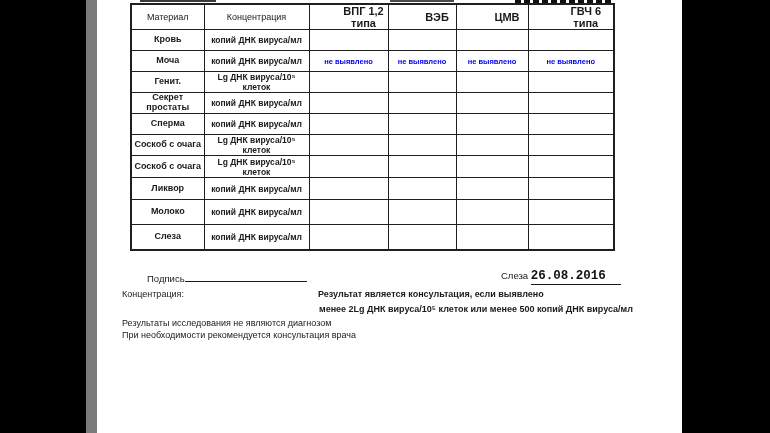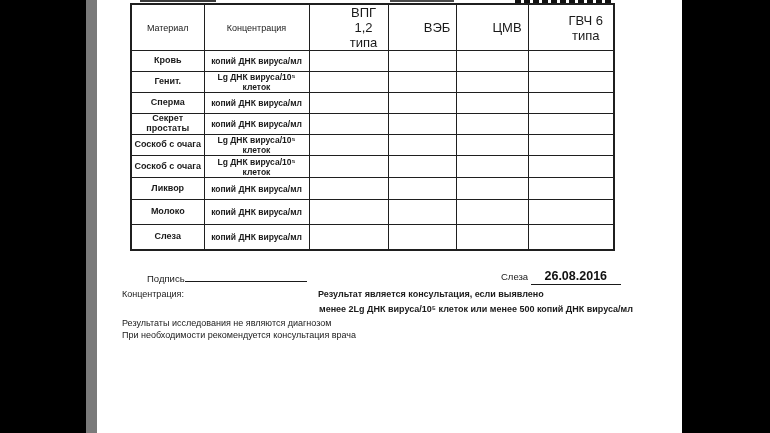--- a/index.html
+++ b/index.html
@@ -21,35 +21,35 @@
   table.results { position:absolute; left:33px; top:3px; width:483px;
                   border-collapse:collapse; table-layout:fixed;
                   border:2px solid #1f1f1f; }
   table.results th, table.results td { border:1px solid #1f1f1f; text-align:center; vertical-align:middle; padding:0 2px; overflow:hidden; }
   col.c-mat{width:73px;} col.c-unit{width:105px;} col.c-v1{width:79px;}
   col.c-v2{width:68px;} col.c-v3{width:72px;} col.c-v4{width:86px;}
 
   tr.h-hdr{height:14px;} tr.h-a{height:21px;} tr.h-b{height:22px;} tr.h-c{height:25px;}
 
   thead th { font-weight:normal; font-size:9px; }
-  thead th:nth-child(n+3) { font-weight:normal; font-size:13px;padding-left:32px; }
+  thead th:nth-child(n+3) { font-weight:bold; font-size:11px;padding-left:32px; }
 
   td.mat { font-weight:bold; font-size:9px; line-height:1.08; }
   td.unit { font-weight:bold; font-size:8.5px; }
   td.val { font-size:8px; }
   td.val[data-color="blue"] { color:#0000ee; font-weight:bold; font-size:7.5px; }
   td.val[data-color="red"]  { color:#ee0000; font-weight:bold; font-size:11.5px; letter-spacing:0.5px; }
 
   
   .abs { position:absolute; }
   .sig-row { left:50px; top:271px; font-size:9.5px; }
   .sig-line { display:inline-block; width:122px; border-bottom:1.5px solid #1a1a1a; height:11px; }
   .date-row { left:404px; top:269px; font-size:9.5px; }
-  .date-line { display:inline-block; width:90px; border-bottom:1.5px solid #1a1a1a; text-align:center;
-               font-family:Liberation Sans, sans-serif; font-weight:bold; font-size:12.5px; color:#111;
+  .date-line { display:inline-block; width:90px; border-bottom:1.5px solid #1a1a1a; text-align:left;
+               font-family:Liberation Mono, monospace; font-weight:bold; font-size:12.5px; color:#111;
                padding-bottom:1px; }
   .comment-label { left:25px; top:289px; font-size:9px; }
   .comment-1 { left:221px; top:289px; font-size:9px; font-weight:bold; }
   .comment-2 { left:222px; top:304px; font-size:9px; font-weight:bold; }
   .note-1 { left:25px; top:318px; font-size:9px; }
   .note-2 { left:25px; top:330px; font-size:9px; }
 </style>
 </head>
 <body>
 
@@ -84,37 +84,45 @@
       <tbody>
         <tr class="h-a">
           <td class="mat">Кровь</td>
           <td class="unit">копий ДНК вируса/мл</td>
           <td class="val" data-color=""></td>
           <td class="val" data-color=""></td>
           <td class="val" data-color=""></td>
           <td class="val" data-color=""></td>
         </tr>
         <tr class="h-a">
+          <td class="mat">Моча</td>
+          <td class="unit">копий ДНК вируса/мл</td>
+          <td class="val" data-color="blue">не выявлено</td>
+          <td class="val" data-color="blue">не выявлено</td>
+          <td class="val" data-color="blue">не выявлено</td>
+          <td class="val" data-color="blue">не выявлено</td>
+        </tr>
+        <tr class="h-a">
           <td class="mat">Генит.</td>
           <td class="unit">Lg ДНК вируса/10⁵ клеток</td>
           <td class="val" data-color=""></td>
           <td class="val" data-color=""></td>
           <td class="val" data-color=""></td>
           <td class="val" data-color=""></td>
         </tr>
         <tr class="h-a">
-          <td class="mat">Сперма</td>
+          <td class="mat">Секрет простаты</td>
           <td class="unit">копий ДНК вируса/мл</td>
           <td class="val" data-color=""></td>
           <td class="val" data-color=""></td>
           <td class="val" data-color=""></td>
           <td class="val" data-color=""></td>
         </tr>
         <tr class="h-a">
-          <td class="mat">Секрет простаты</td>
+          <td class="mat">Сперма</td>
           <td class="unit">копий ДНК вируса/мл</td>
           <td class="val" data-color=""></td>
           <td class="val" data-color=""></td>
           <td class="val" data-color=""></td>
           <td class="val" data-color=""></td>
         </tr>
         <tr class="h-a">
           <td class="mat">Соскоб с очага</td>
           <td class="unit">Lg ДНК вируса/10⁵ клеток</td>
           <td class="val" data-color=""></td>

